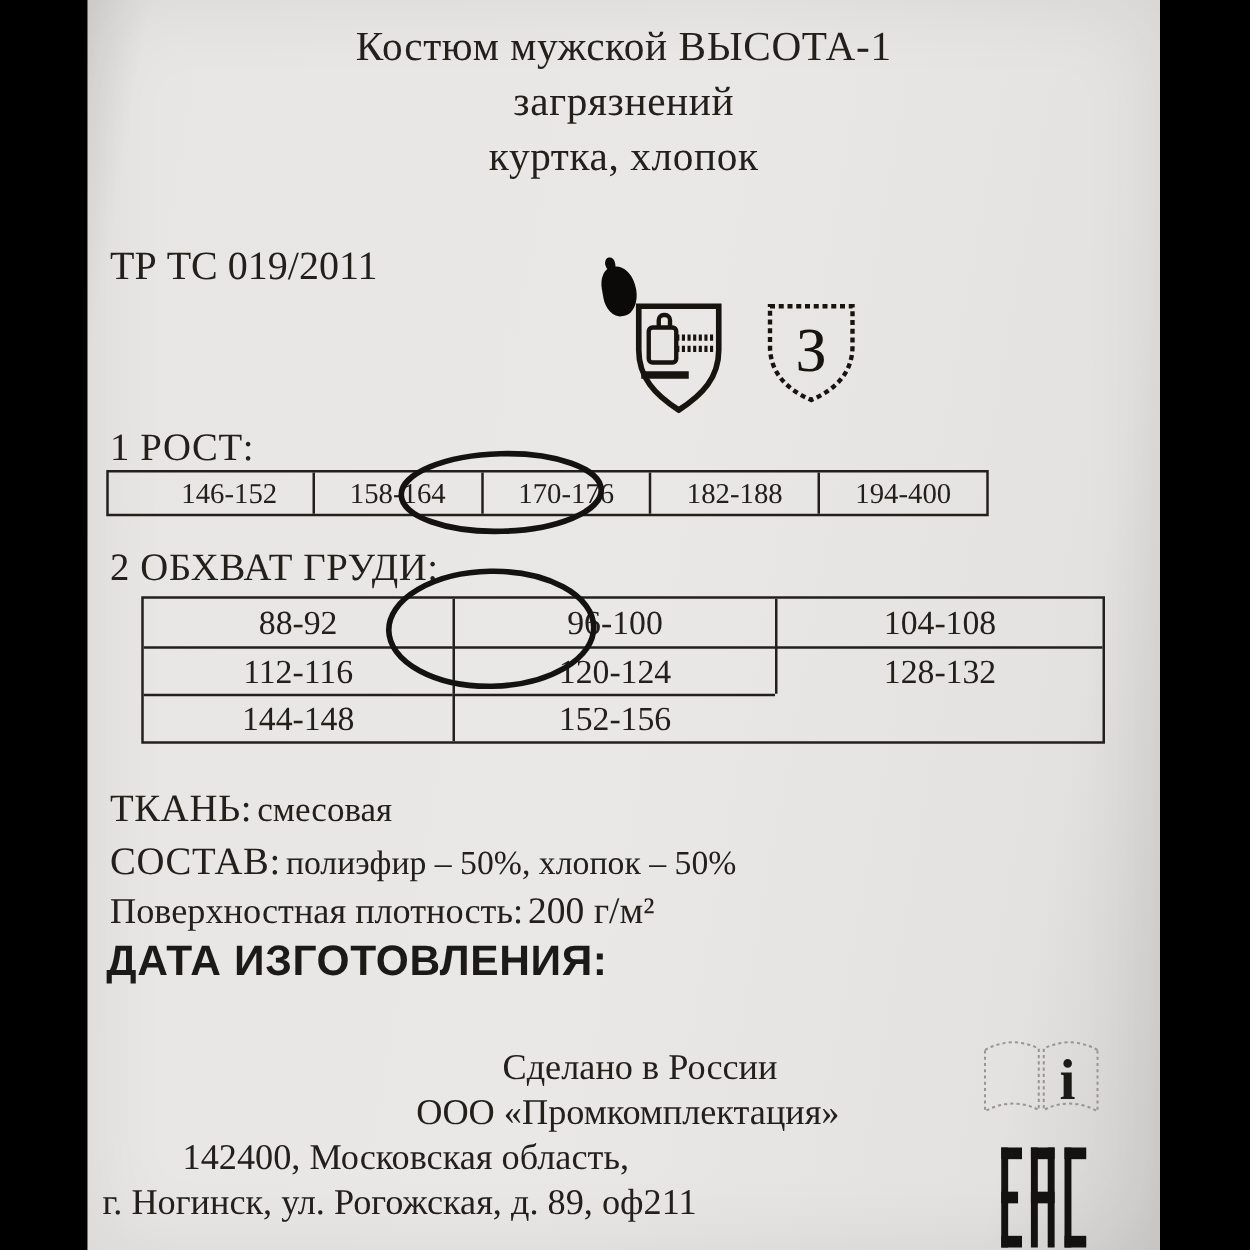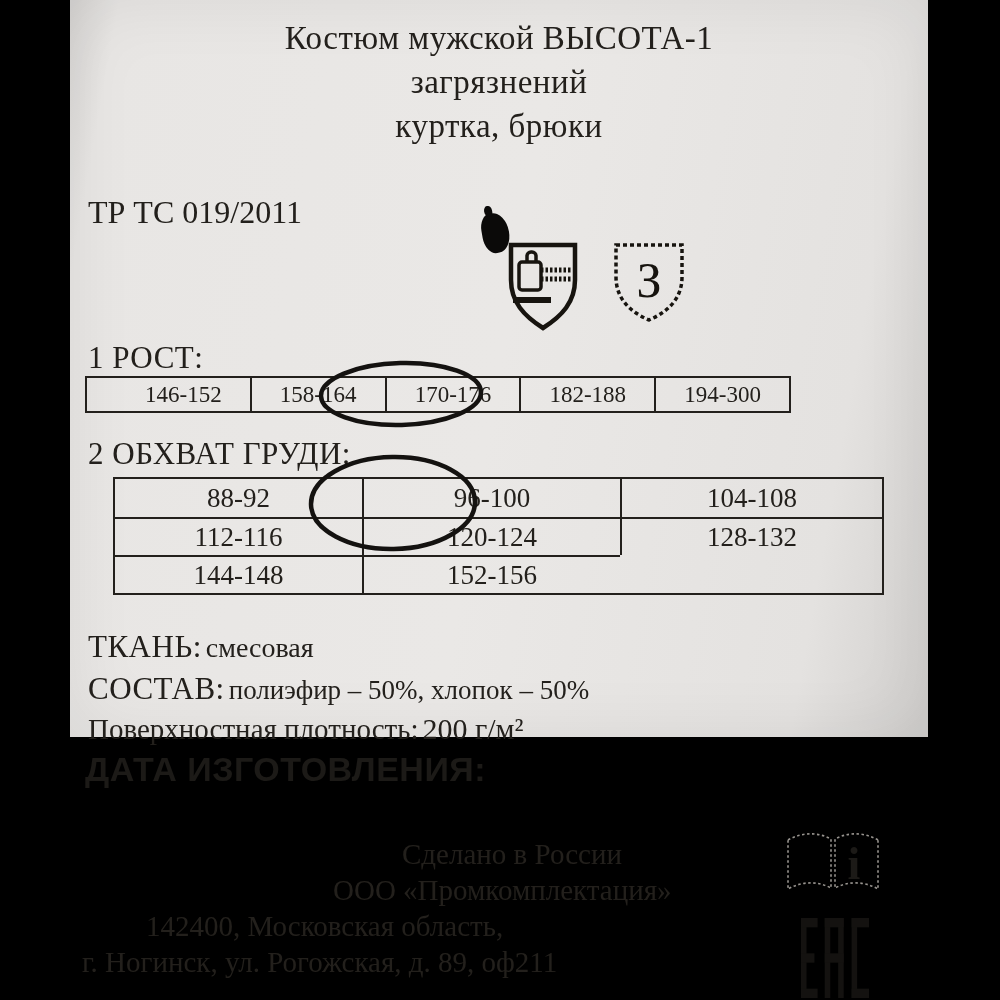--- a/index.html
+++ b/index.html
@@ -2,21 +2,21 @@
 <html><head>
 <meta charset="utf-8">
 <style>
   html,body{margin:0;padding:0;}
   body{
     width:1000px;height:1000px;position:relative;overflow:hidden;
     background:#000;
     font-family:"Liberation Serif","DejaVu Serif",serif;
   }
   .paper{
-    position:absolute;left:70px;top:0;width:858px;height:737px;
+    position:absolute;left:70px;top:0;width:858px;height:1000px;
     background:linear-gradient(100deg,#d7d5d3 0%,#e8e6e4 5%,#eae8e6 50%,#e4e2e0 86%,#d2d0ce 99%);
     box-shadow:inset 0 0 70px rgba(0,0,0,.07);
   }
   .content{position:absolute;inset:0;filter:blur(.4px);color:#23201c;}
   .title{position:absolute;top:16px;left:0;width:100%;text-align:center;
     font-size:33px;line-height:44px;letter-spacing:.5px;}
   .reg{position:absolute;left:18px;top:194px;font-size:32px;}
   .heading{position:absolute;font-size:31px;letter-spacing:.5px;}
   
   .htable{position:absolute;left:15px;top:376px;width:702px;height:33px;
@@ -49,21 +49,21 @@
 </style>
 </head>
 <body>
 
 <div class="paper">
   <div class="content">
 
     <div class="title">
       <div>Костюм мужской ВЫСОТА-1</div>
       <div>загрязнений</div>
-      <div>куртка, брюки</div>
+      <div>куртка, хлопок</div>
     </div>
 
     <div class="reg">ТР ТС 019/2011</div>
 
     <div class="blob"></div>
 
     <svg style="left:435px;top:236px" width="76" height="98" viewBox="0 0 76 98">
       <path d="M6,9 H70 V44 C70 66 57 80 38 92 C19 80 6 66 6 44 Z" fill="none" stroke="#17140f" stroke-width="4.5"></path>
       <rect x="22" y="16" width="9" height="16" rx="4" fill="none" stroke="#17140f" stroke-width="3.5"></rect>
       <rect x="14" y="26" width="22" height="28" rx="3" fill="#e8e6e4" stroke="#17140f" stroke-width="3.5"></rect>
@@ -76,21 +76,21 @@
       <path d="M6,8 H72 V40 C72 60 60 74 39 83 C18 74 6 60 6 40 Z" fill="none" stroke="#17140f" stroke-width="3.5" stroke-dasharray="4 3"></path>
       <text x="39" y="60" text-anchor="middle" font-family="Liberation Serif, DejaVu Serif, serif" font-size="50" fill="#17140f">З</text>
     </svg>
 
     <div class="heading" style="left:18px;top:340px">1 РОСТ:</div>
     <div class="htable">
       <div class="hcell">146-152</div>
       <div class="hcell">158-164</div>
       <div class="hcell">170-176</div>
       <div class="hcell">182-188</div>
-      <div class="hcell">194-300</div>
+      <div class="hcell">194-400</div>
     </div>
     <svg class="circ" style="left:245px;top:357px" width="172" height="76" viewBox="0 0 172 76">
       <ellipse cx="86" cy="37" rx="80" ry="31" fill="none" stroke="#141210" stroke-width="4.5" transform="rotate(-1.5 86 37)"></ellipse>
     </svg>
 
     <div class="heading" style="left:18px;top:436px">2 ОБХВАТ ГРУДИ:</div>
     <div class="ctable">
       <div class="ccell">88-92</div>
       <div class="ccell">96-100</div>
       <div class="ccell">104-108</div>

